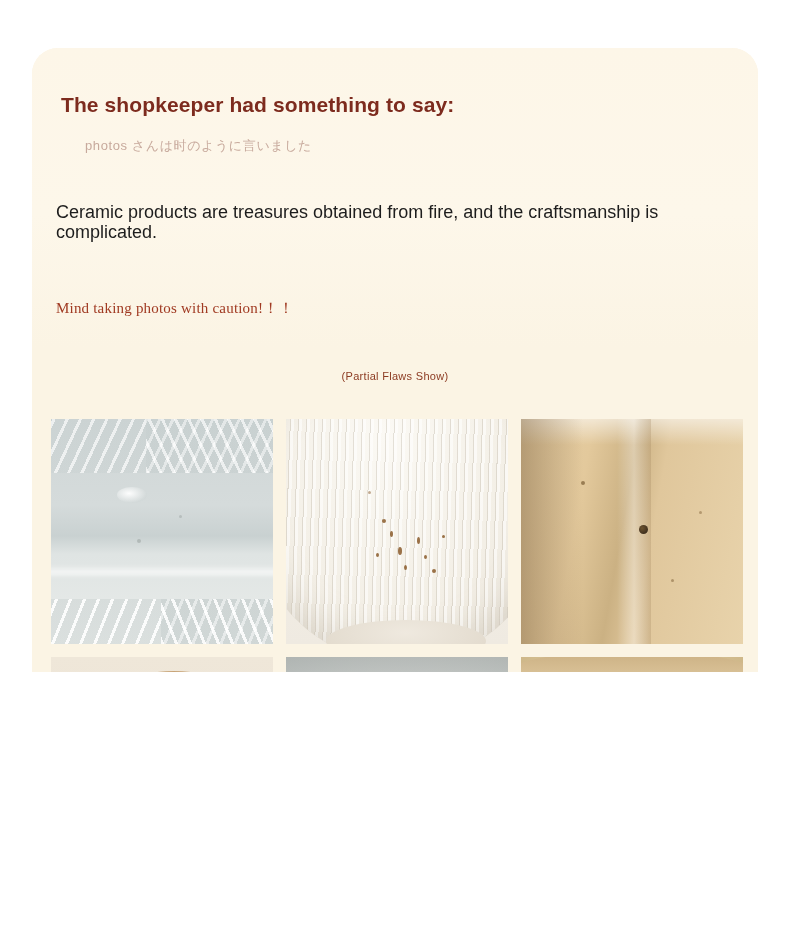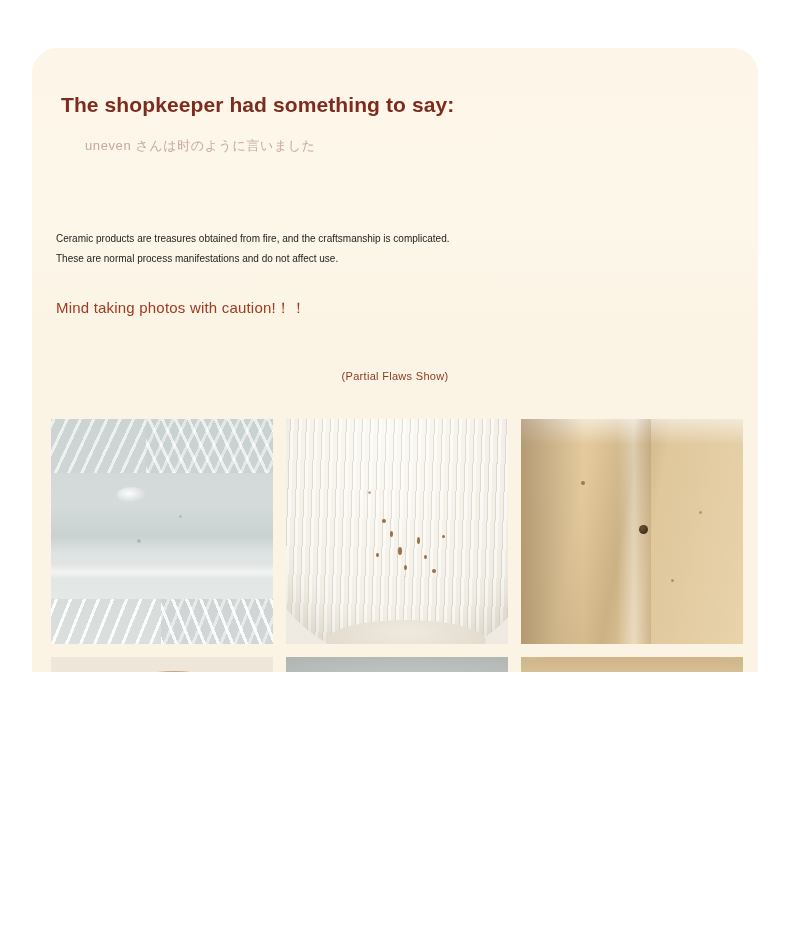--- a/index.html
+++ b/index.html
@@ -60,37 +60,38 @@
     left: 53px;
     top: 89px;
     font-size: 13px;
     color: #c7a99c;
     letter-spacing: 0.6px;
   }
 
   .body-text {
     position: absolute;
     left: 24px;
-    top: 181px;
+    top: 154px;
     width: 660px;
-    font-size: 10px;
+    font-size: 18px;
     line-height: 20px;
     color: #1d1d1d;
   }
   .body-text p {
     margin: 0;
   }
 
   .caution {
     position: absolute;
     left: 24px;
     top: 251px;
     font-size: 15px;
     color: #a03a22;
     letter-spacing: 0.2px;
+    font-family: Liberation Serif, serif;
   }
 
   .flaws-label {
     position: absolute;
     left: 0;
     top: 322px;
     width: 726px;
     text-align: center;
     font-size: 11px;
     color: #8c3b22;
@@ -269,25 +270,24 @@
   .c6 .pore { position: absolute; background: #6e522c; border-radius: 50%; }
 </style>
 </head>
 <body>
 
 <div class="page">
   <div class="card">
     <div class="card-wash"></div>
 
     <div class="heading">The shopkeeper had something to say:</div>
-    <div class="subheading">uneven さんは时のように言いました</div>
+    <div class="subheading">photos さんは时のように言いました</div>
 
     <div class="body-text">
       <p>Ceramic products are treasures obtained from fire, and the craftsmanship is complicated.</p>
-      <p>These are normal process manifestations and do not affect use.</p>
     </div>
 
     <div class="caution">Mind taking photos with caution!！！</div>
     <div class="flaws-label">(Partial Flaws Show)</div>
 
     <div class="grid">
 
       <div class="cell c1">
         <div class="ribs-top"></div>
         <div class="ribs-top2"></div>

